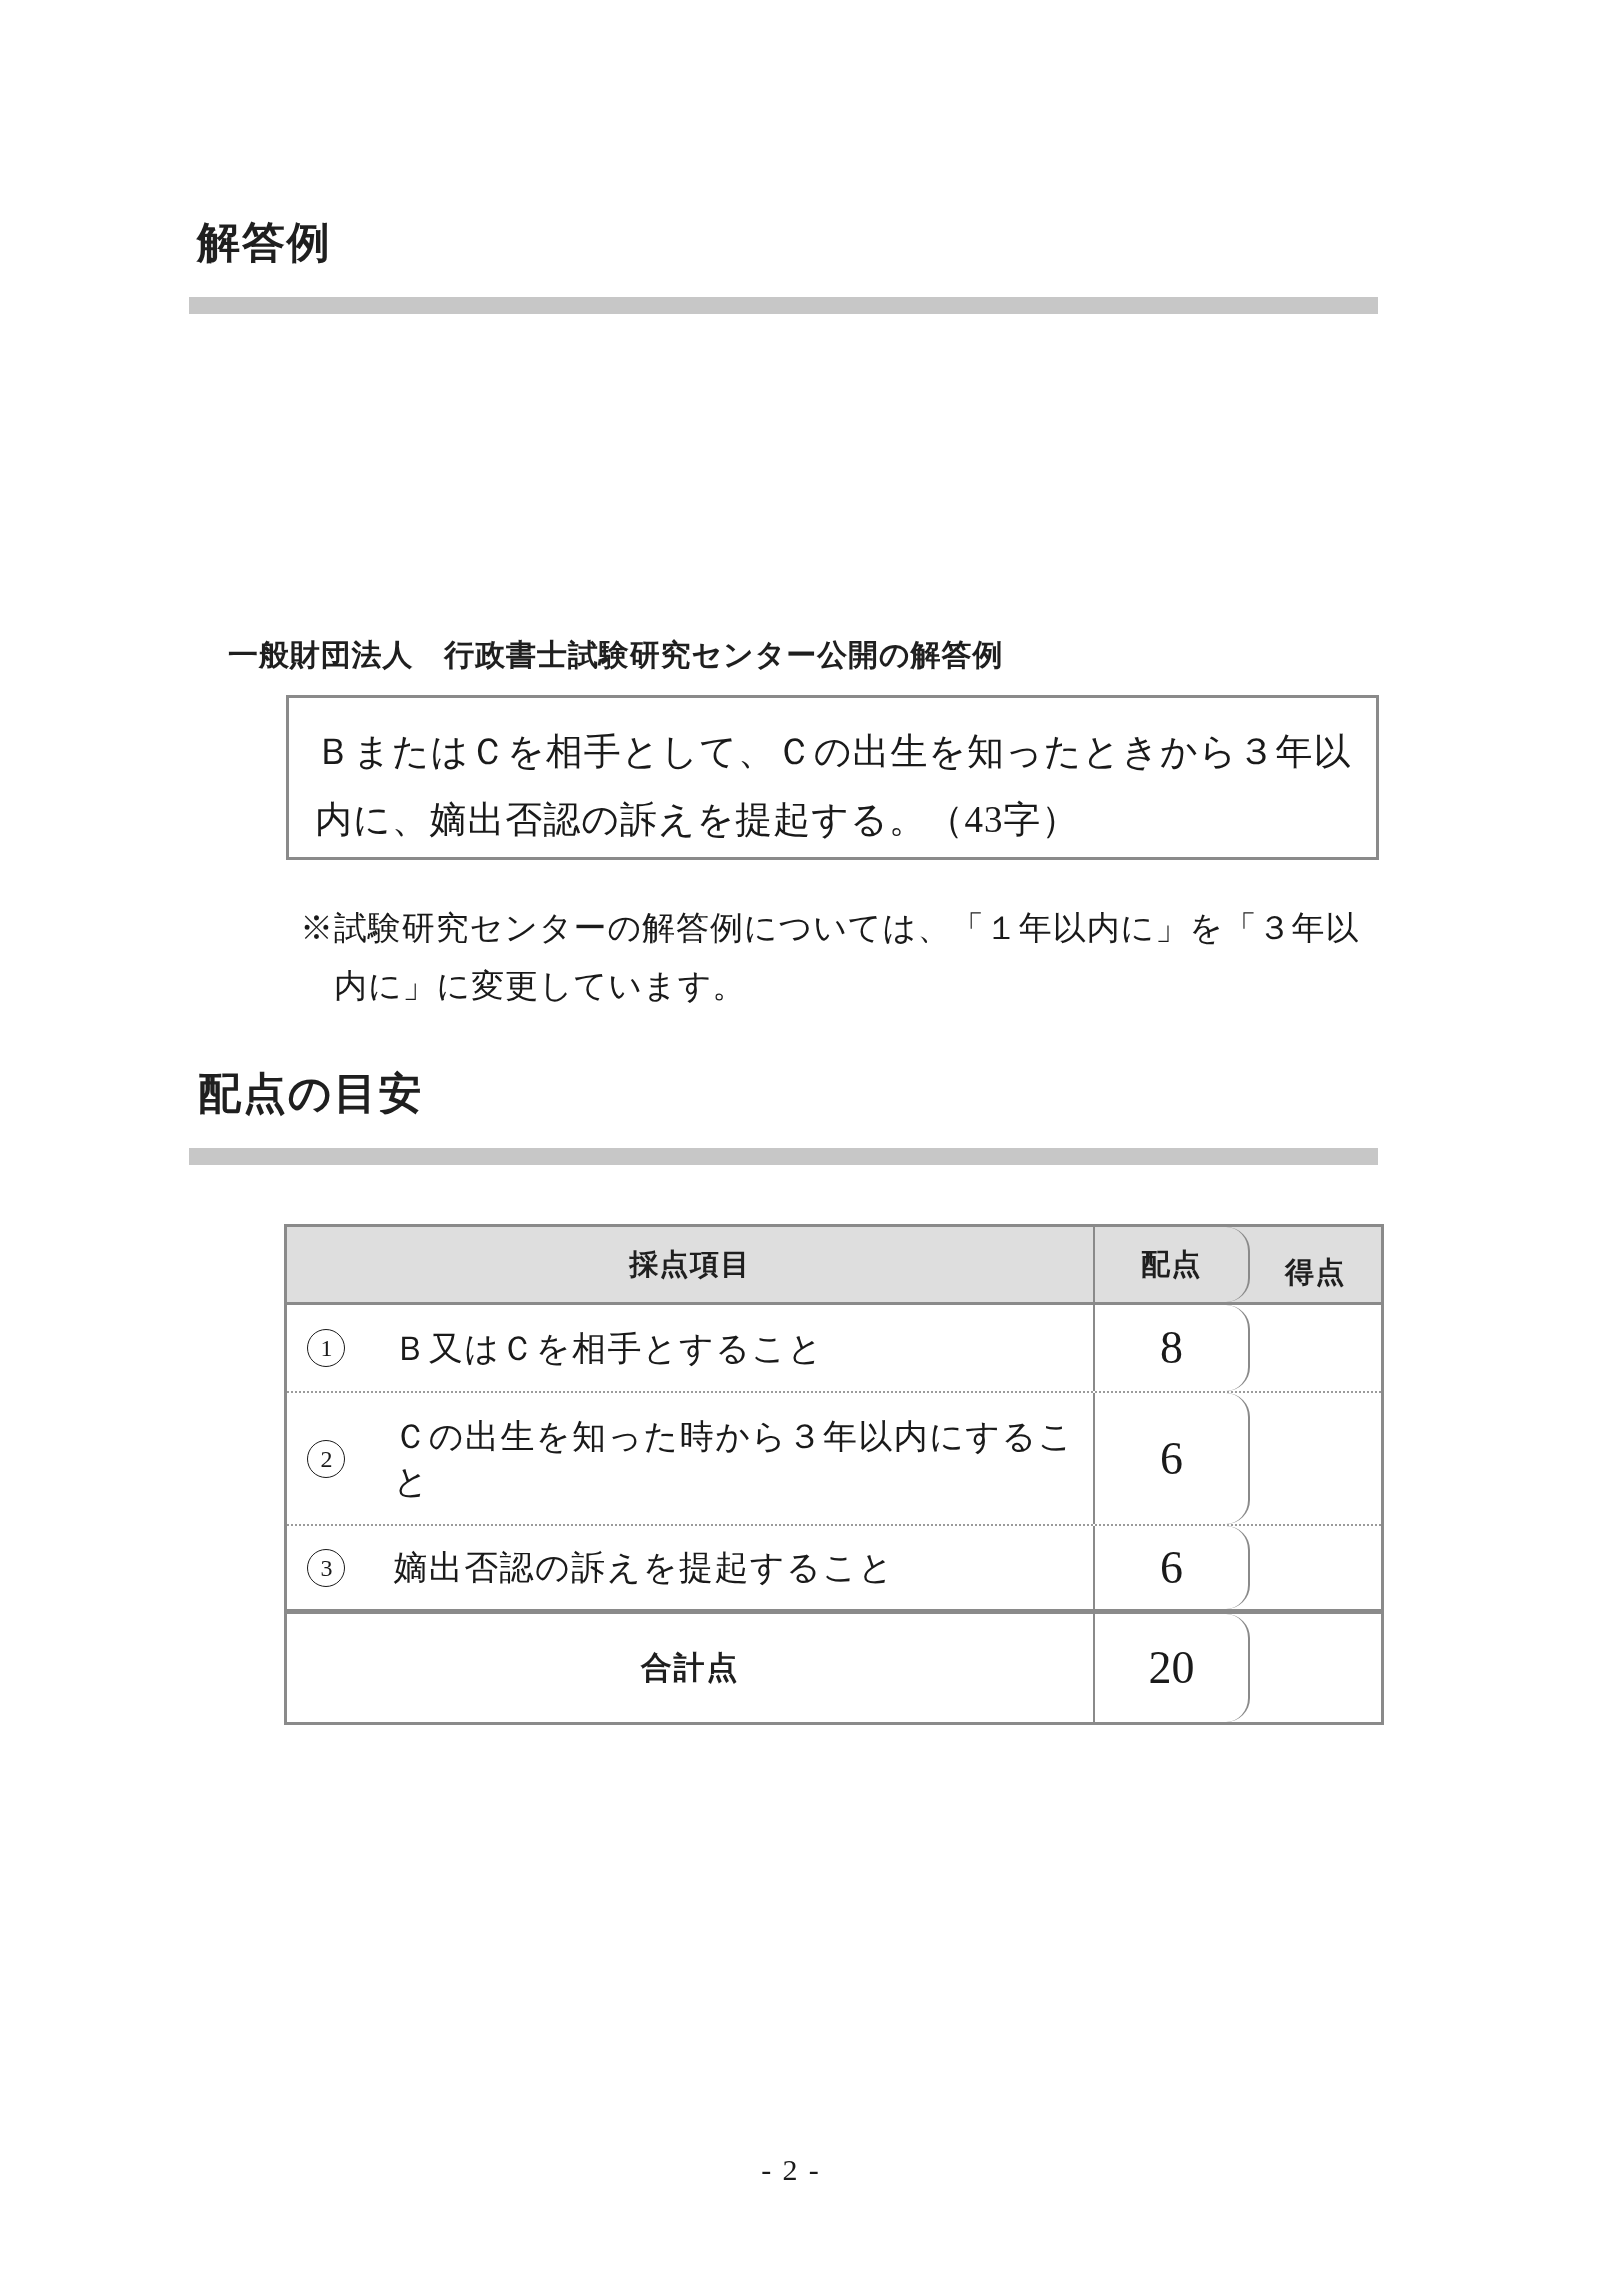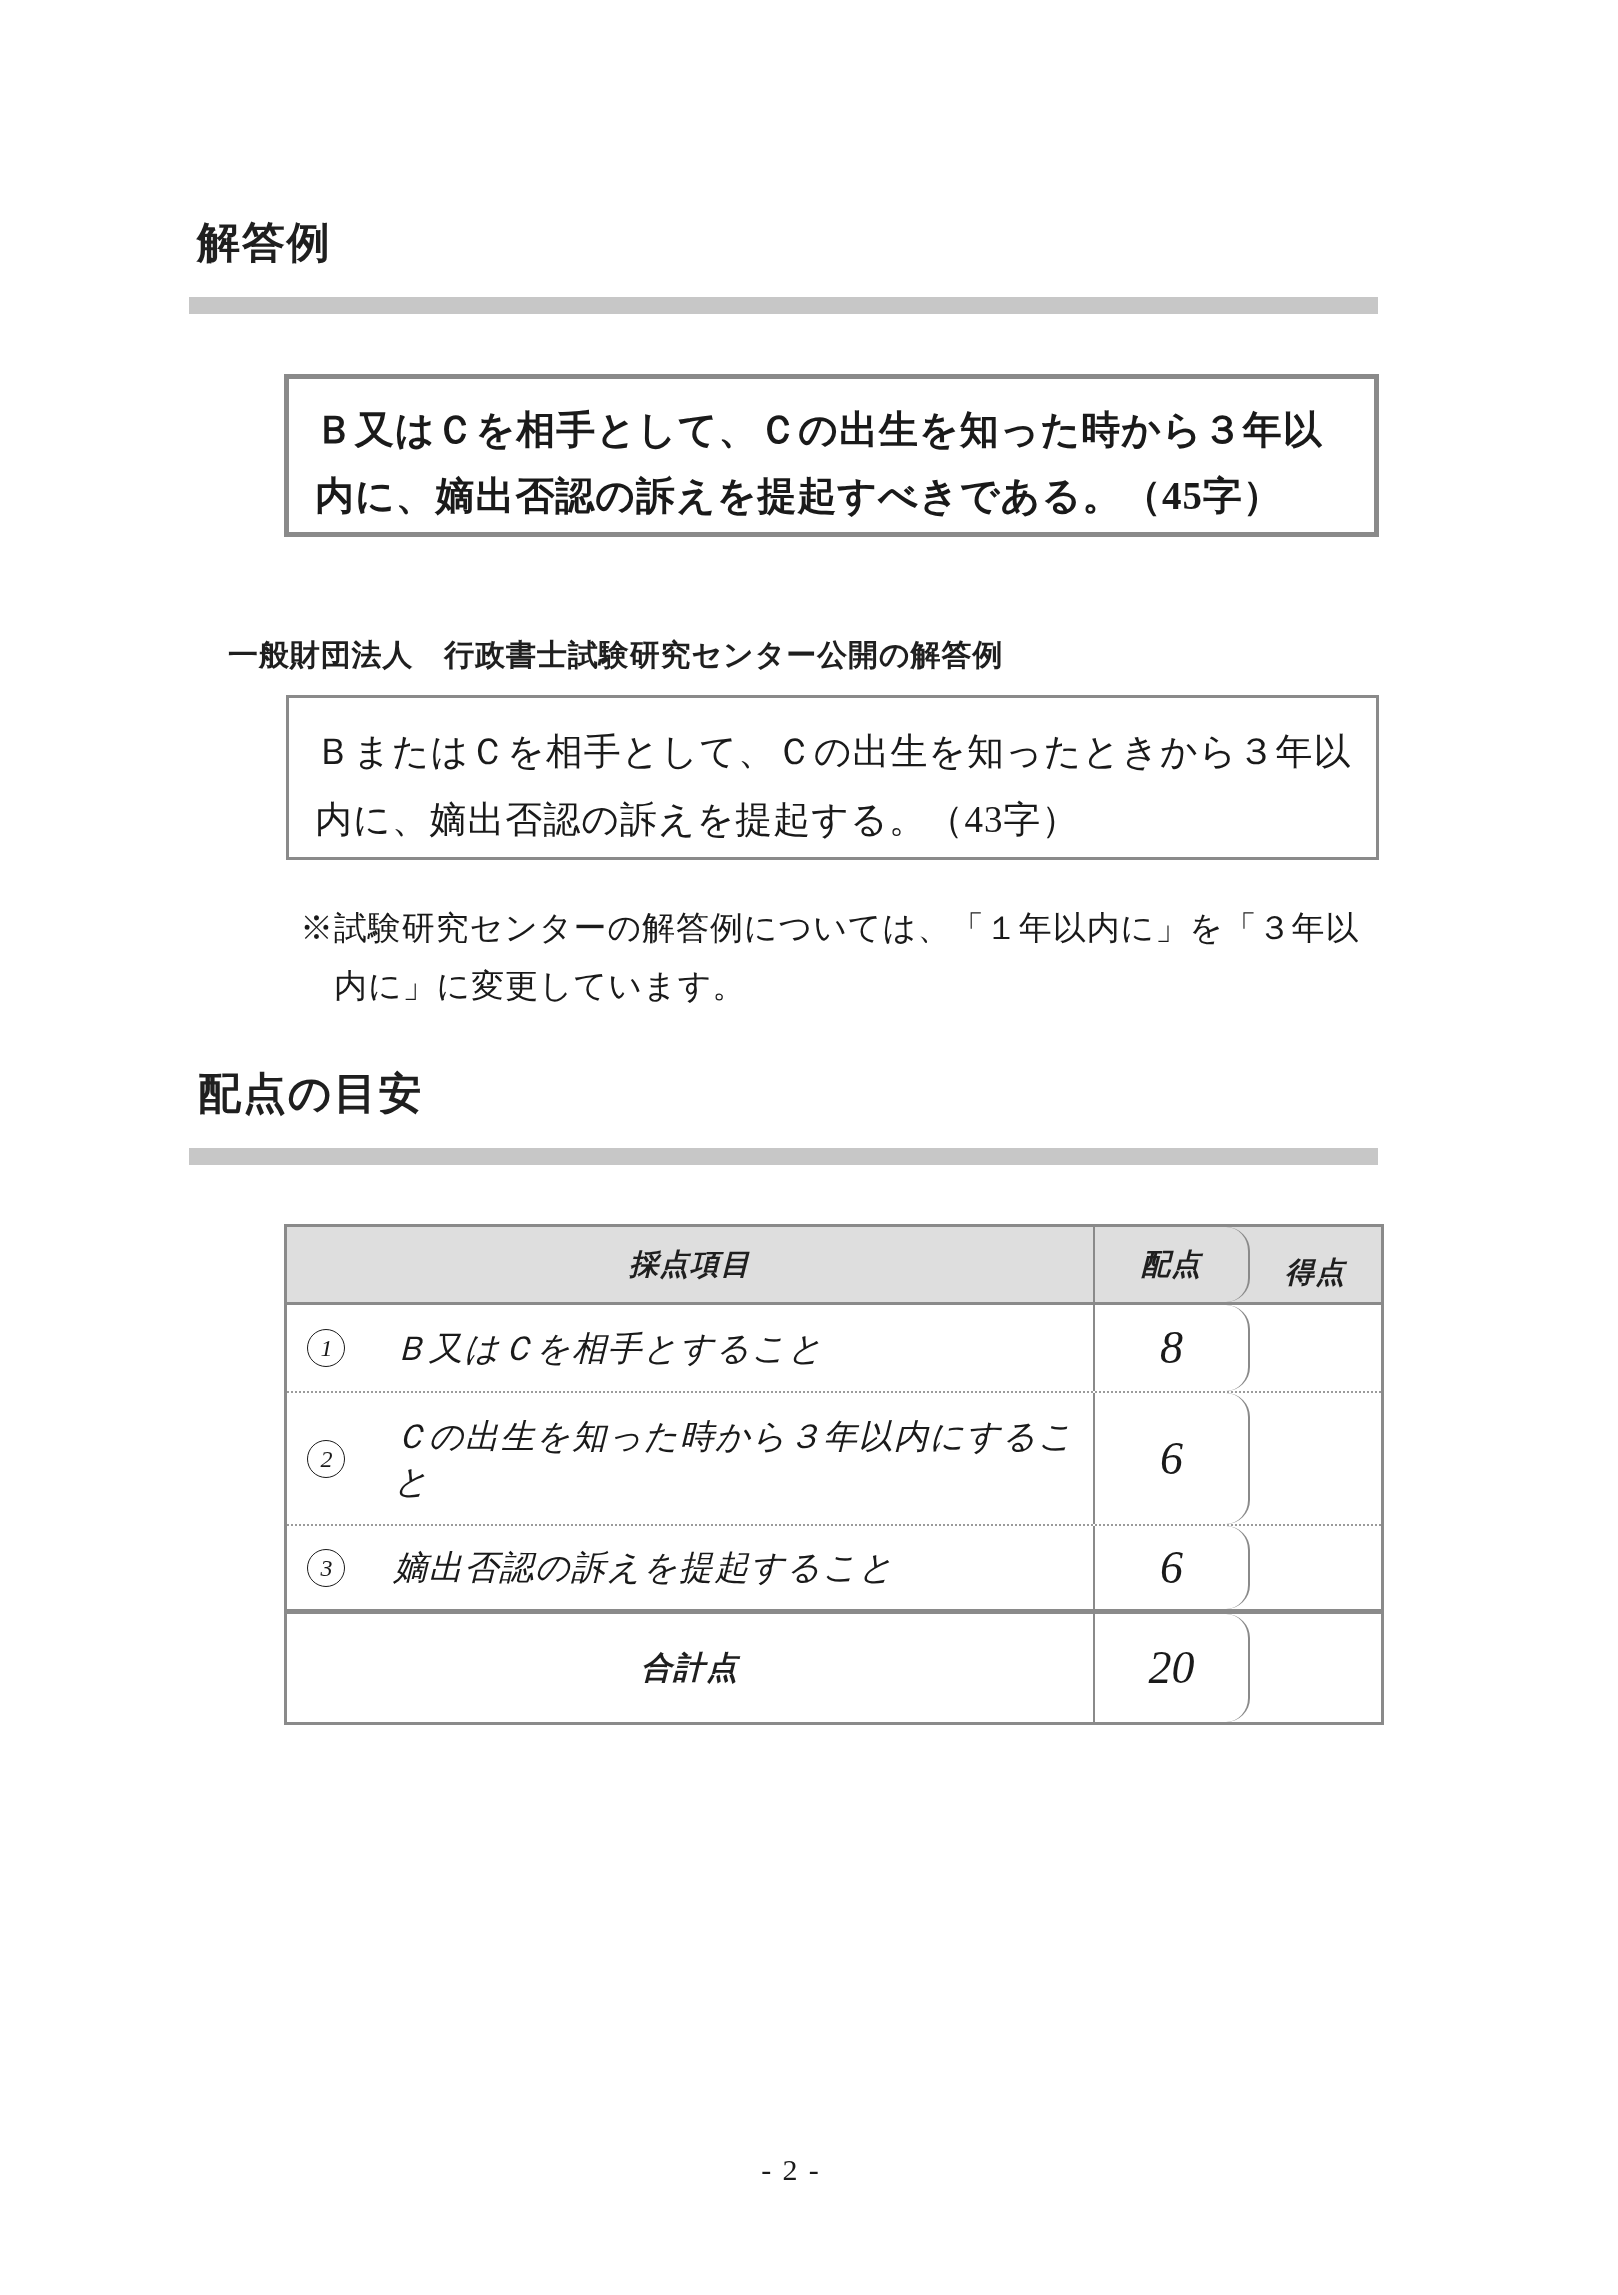--- a/index.html
+++ b/index.html
@@ -100,21 +100,21 @@
     left: 284px;
     top: 1224px;
     width: 1100px;
     height: 501px;
     border: 3.7px solid #8a8a8a;
     box-sizing: border-box;
     display: flex;
     flex-direction: column;
     background: #ffffff;
   }
-  .tr { display: flex; box-sizing: border-box; flex: none; font-style: italic; }
+  .tr { display: flex; box-sizing: border-box; flex: none; }
   .td { box-sizing: border-box; }
   .c1 { width: 808px; border-right: 2.3px solid #8a8a8a; }
   .c2 { width: 155px;  border-right: 2.3px solid #8a8a8a;
         display: flex; align-items: center; justify-content: center; border-radius: 24px; }
   .c3 { flex: 1; }
 
   .thead { height: 78px; background: #dedede; border-bottom: 3.7px solid #8a8a8a; }
   .thead .td {
     display: flex; align-items: center; justify-content: center;
     font-family: "Liberation Sans", "DejaVu Sans", sans-serif;
@@ -162,23 +162,20 @@
   }
 </style>
 </head>
 <body>
 
 <div class="page">
 
   <h1 class="sec-title t1">解答例</h1>
   <div class="bar bar1"></div>
 
-  <div class="abox box1">
-    <p>Ｂ又はＣを相手として、Ｃの出生を知った時から３年以内に、嫡出否認の訴えを提起すべきである。（45字）</p>
-  </div>
 
   <div class="caption">一般財団法人　行政書士試験研究センター公開の解答例</div>
 
   <div class="abox box2">
     <p>ＢまたはＣを相手として、Ｃの出生を知ったときから３年以内に、嫡出否認の訴えを提起する。（43字）</p>
   </div>
 
   <div class="note">※試験研究センターの解答例については、「１年以内に」を「３年以内に」に変更しています。</div>
 
   <h2 class="sec-title t2">配点の目安</h2>

